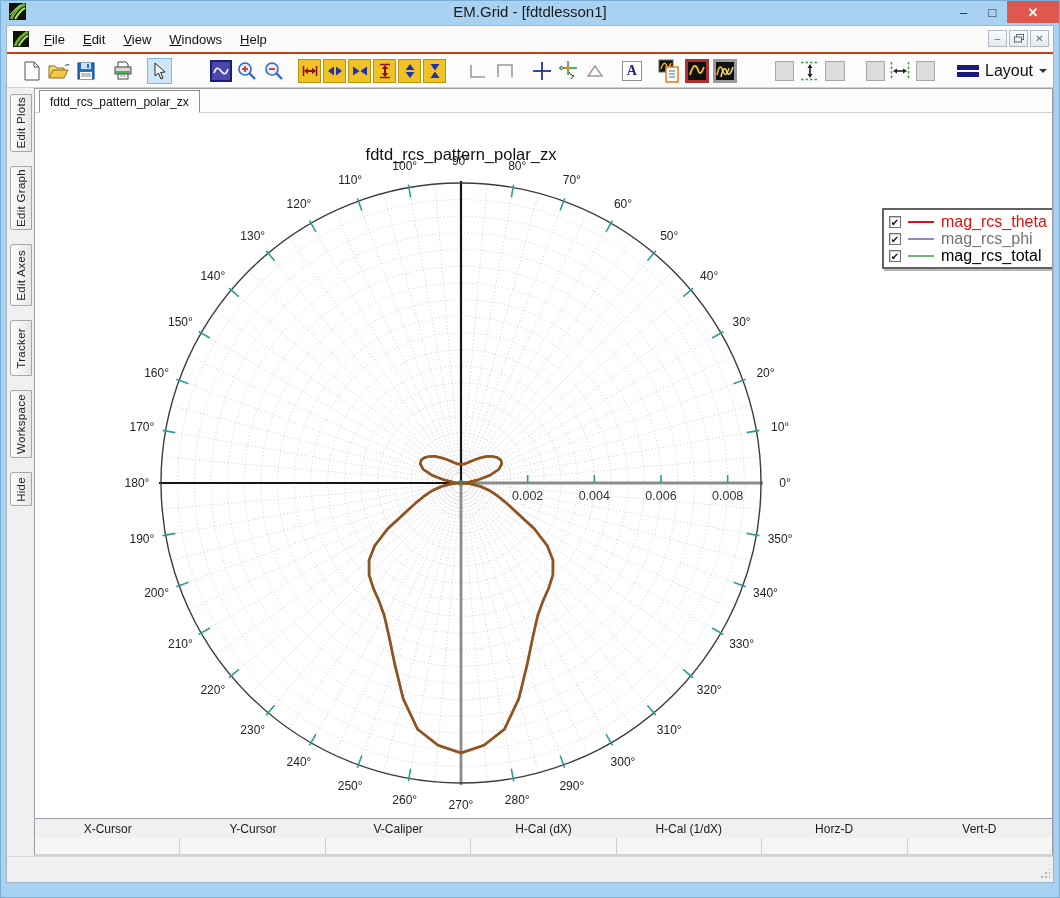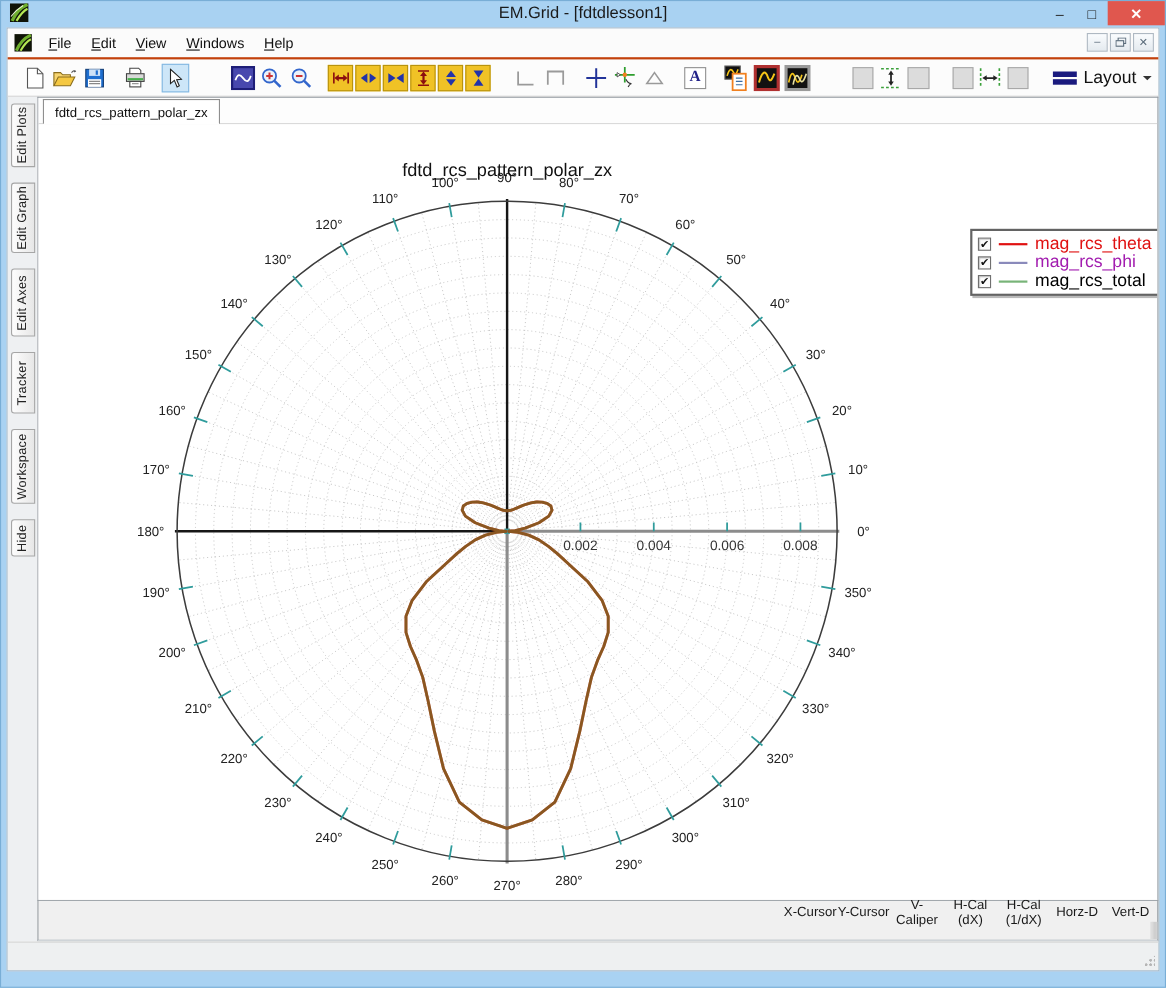--- a/index.html
+++ b/index.html
@@ -50,21 +50,21 @@
   .plotarea { flex:1; position:relative; background:#fff; overflow:hidden; }
 
   
   #legend { position:absolute; left:847px; top:95px; background:#fff; border:2px solid #636363; box-shadow:2px 2px 0 #b9b9b9; padding:3px 8px 3px 5px; }
   .lg-row { display:flex; align-items:center; height:17px; gap:7px; }
   .lg-check { width:12px; height:12px; border:1px solid #707070; background:#fcfcfc; box-shadow:inset 1px 1px 1px #c8c8c8; font-size:10px; line-height:11px; text-align:center; color:#111; }
   .lg-line { width:26px; height:0; border-top:2px solid #000; }
   .lg-label { font-size:16px; }
 
   
-  .tracker { height:38px; border:1px solid #9aa0a6; border-bottom:2px solid #cfd4d8; background:#f0f0f0; display:flex; flex-direction:column;align-items:flex-end; }
+  .tracker { height:38px; border:1px solid #9aa0a6; border-bottom:2px solid #cfd4d8; background:#f0f0f0; display:flex; flex-direction:column; }
   .trk-head { height:19px; display:flex; align-items:center; }
   .trk-head .trk-cell { font-size:12px; color:#1a1a1a; text-align:center; flex:1; }
   .trk-vals { flex:1; display:flex; }
   .trk-vals .trk-cell { flex:1; background:#f6f6f6; border-left:1px solid #cfcfcf; font-size:11px; }
   .trk-vals .trk-cell:first-child { border-left:none; }
 
   
   .statusbar { height:26px; background:#eef0f1; border-top:1px solid #d6d6d6; position:relative; }
   .grip { position:absolute; right:3px; bottom:3px; width:10px; height:10px;
           background:radial-gradient(circle at 2px 8px,#b5b5b5 1px,transparent 1.5px),
@@ -540,21 +540,21 @@
               </svg>
             <div id="legend">
                 <div class="lg-row">
                   <div class="lg-check">✔</div>
                   <div class="lg-line" style="border-top-color: rgb(224, 17, 17);"></div>
                   <span class="lg-label" style="color: rgb(224, 17, 17);">mag_rcs_theta</span>
                 </div>
                 <div class="lg-row">
                   <div class="lg-check">✔</div>
                   <div class="lg-line" style="border-top-color: rgb(138, 138, 187);"></div>
-                  <span class="lg-label" style="color: #a21caf;">mag_rcs_phi</span>
+                  <span class="lg-label" style="color: #737373;">mag_rcs_phi</span>
                 </div>
                 <div class="lg-row">
                   <div class="lg-check">✔</div>
                   <div class="lg-line" style="border-top-color: rgb(120, 180, 120);"></div>
                   <span class="lg-label" style="color: #000000;">mag_rcs_total</span>
                 </div>
               </div>
           </div>
         </div>
 

